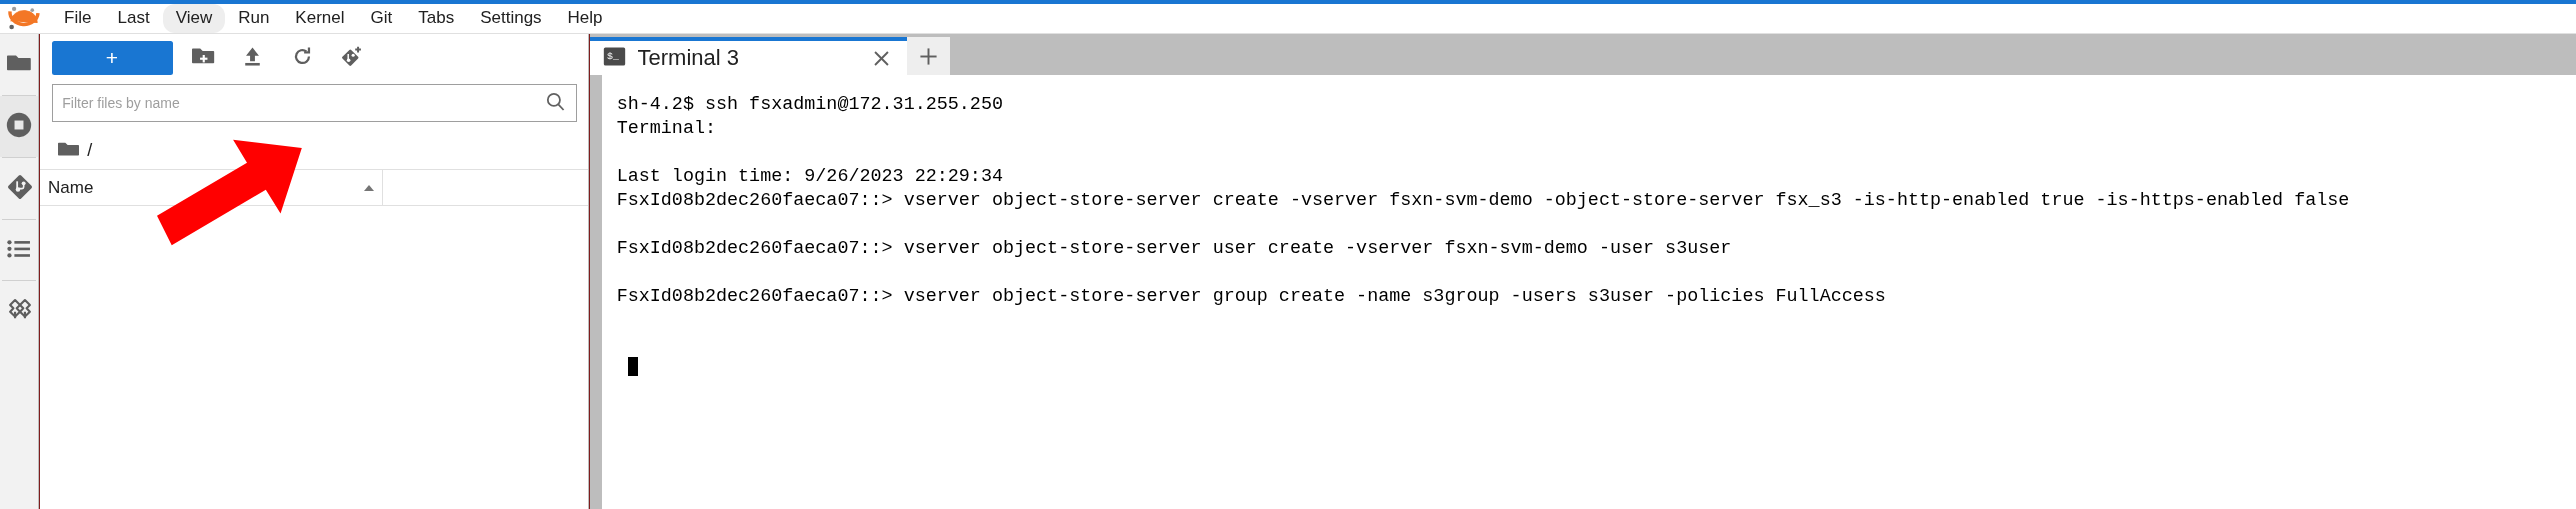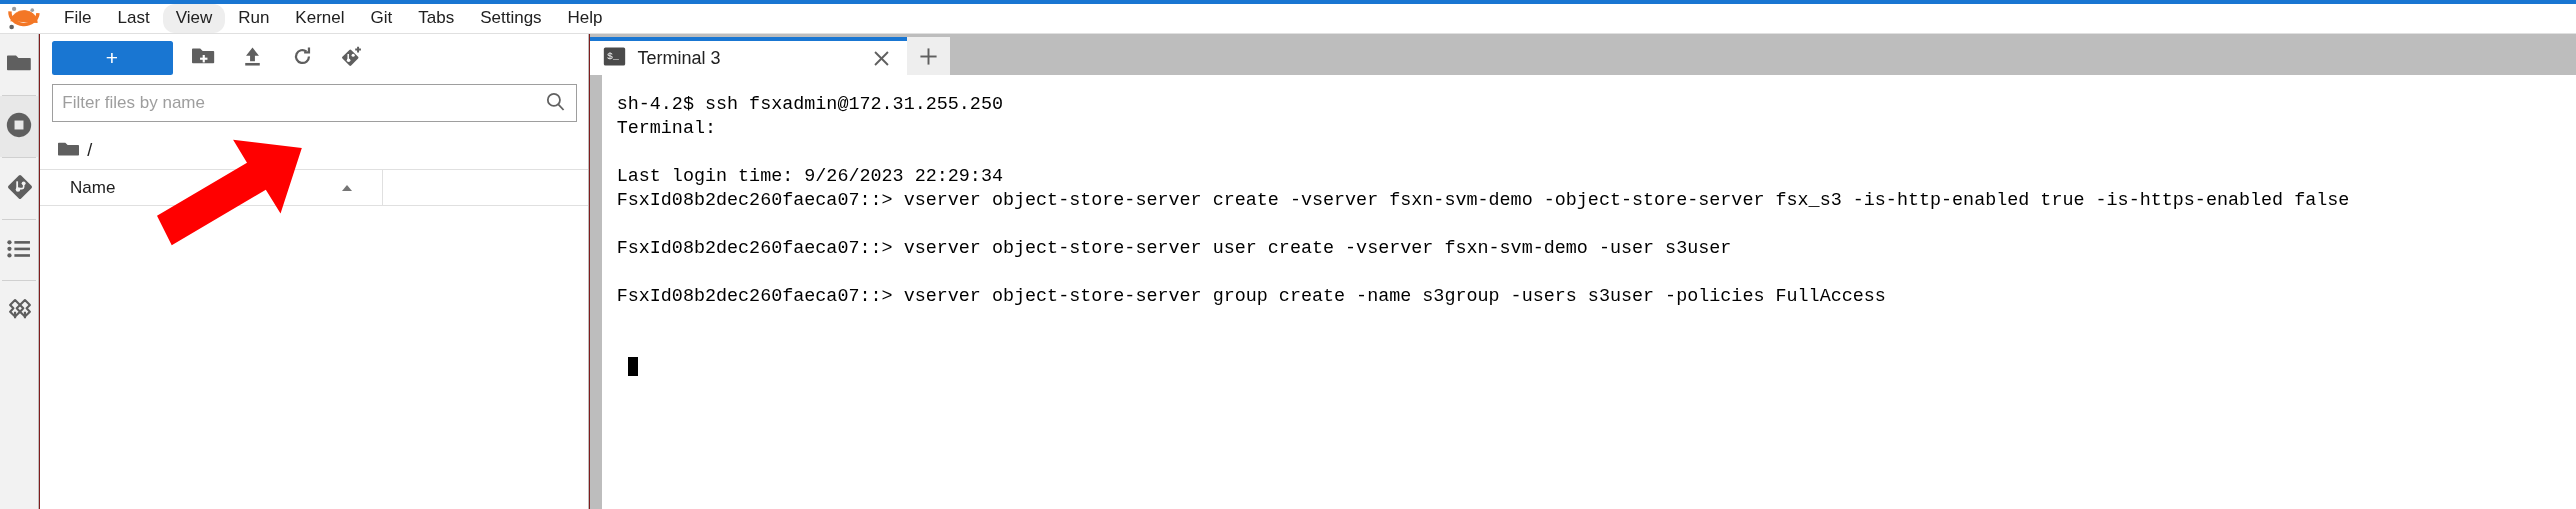--- a/index.html
+++ b/index.html
@@ -61,35 +61,35 @@
   .tb-icon {
     width:38px; height:34px; display:flex; align-items:center; justify-content:center;
     cursor:pointer;
   }
   .fb-filter-wrap { padding:3.3px 11.5px 9.8px 11.5px; }
   .fb-filter {
     width:100%; height:38px; border:0.8px solid #9e9e9e; background:#fff;
     display:flex; align-items:center; padding:0 9.8px;
   }
   .fb-filter input {
-    flex:1; border:none; outline:none; font-size:17px; color:#424242;
+    flex:1; border:none; outline:none; font-size:14px; color:#424242;
     font-family:"Liberation Sans", sans-serif; background:transparent;
   }
   .fb-filter input::placeholder { color:#9e9e9e; }
   .fb-breadcrumb {
     height:38px; display:flex; align-items:center; gap:8.2px; padding:0 18px;
     border-bottom:0.8px solid #e0e0e0;
   }
   .fb-breadcrumb .crumb { font-size:18px; color:#212121; }
   .fb-header {
     height:36px; display:flex; align-items:stretch;
     border-bottom:0.8px solid #e0e0e0; font-size:17px; color:#212121;
   }
   .fb-col-name {
-    flex:1; display:flex; align-items:center; padding:0 30px;
+    flex:1; display:flex; align-items:center; padding:0 8px;
     border-right:0.8px solid #e0e0e0; justify-content:space-between; cursor:pointer;
   }
   .fb-col-mod {
     width:205px; display:flex; align-items:center; justify-content:flex-end;
     padding:0 18px; cursor:pointer;margin-top:45px;
   }
   .sort-caret {
     width:0;height:0;border-left:5.7px solid transparent;border-right:5.7px solid transparent;
     border-bottom:6.6px solid #757575;
   }
@@ -105,21 +105,21 @@
   }
   .tabbar {
     position:absolute; left:0; top:0; width:1986px; height:41px; background:#bdbdbd;
     display:flex; align-items:flex-end;
   }
   .tab {
     width:317px; height:38px; background:#ffffff; border-top:4.1px solid #1976d2;
     display:flex; align-items:center; padding:0 13px; gap:11.5px; cursor:pointer;
     position:relative;
   }
-  .tab-title { font-size:18px; color:#212121; flex:1; white-space:nowrap; }
+  .tab-title { font-size:22px; color:#212121; flex:1; white-space:nowrap; }
   .tab-close { width:24.6px; height:24.6px; display:flex;align-items:center;justify-content:center; cursor:pointer; }
   .tab-add {
     width:43px; height:38px; background:#eeeeee; display:flex;
     align-items:center; justify-content:center; cursor:pointer;
   }
   .term-panel {
     position:absolute; left:12px; top:41px; width:1986px; height:434px;
     background:#ffffff; overflow:hidden;
   }
   .term-inner { padding:18px 0 0 14.7px; }

